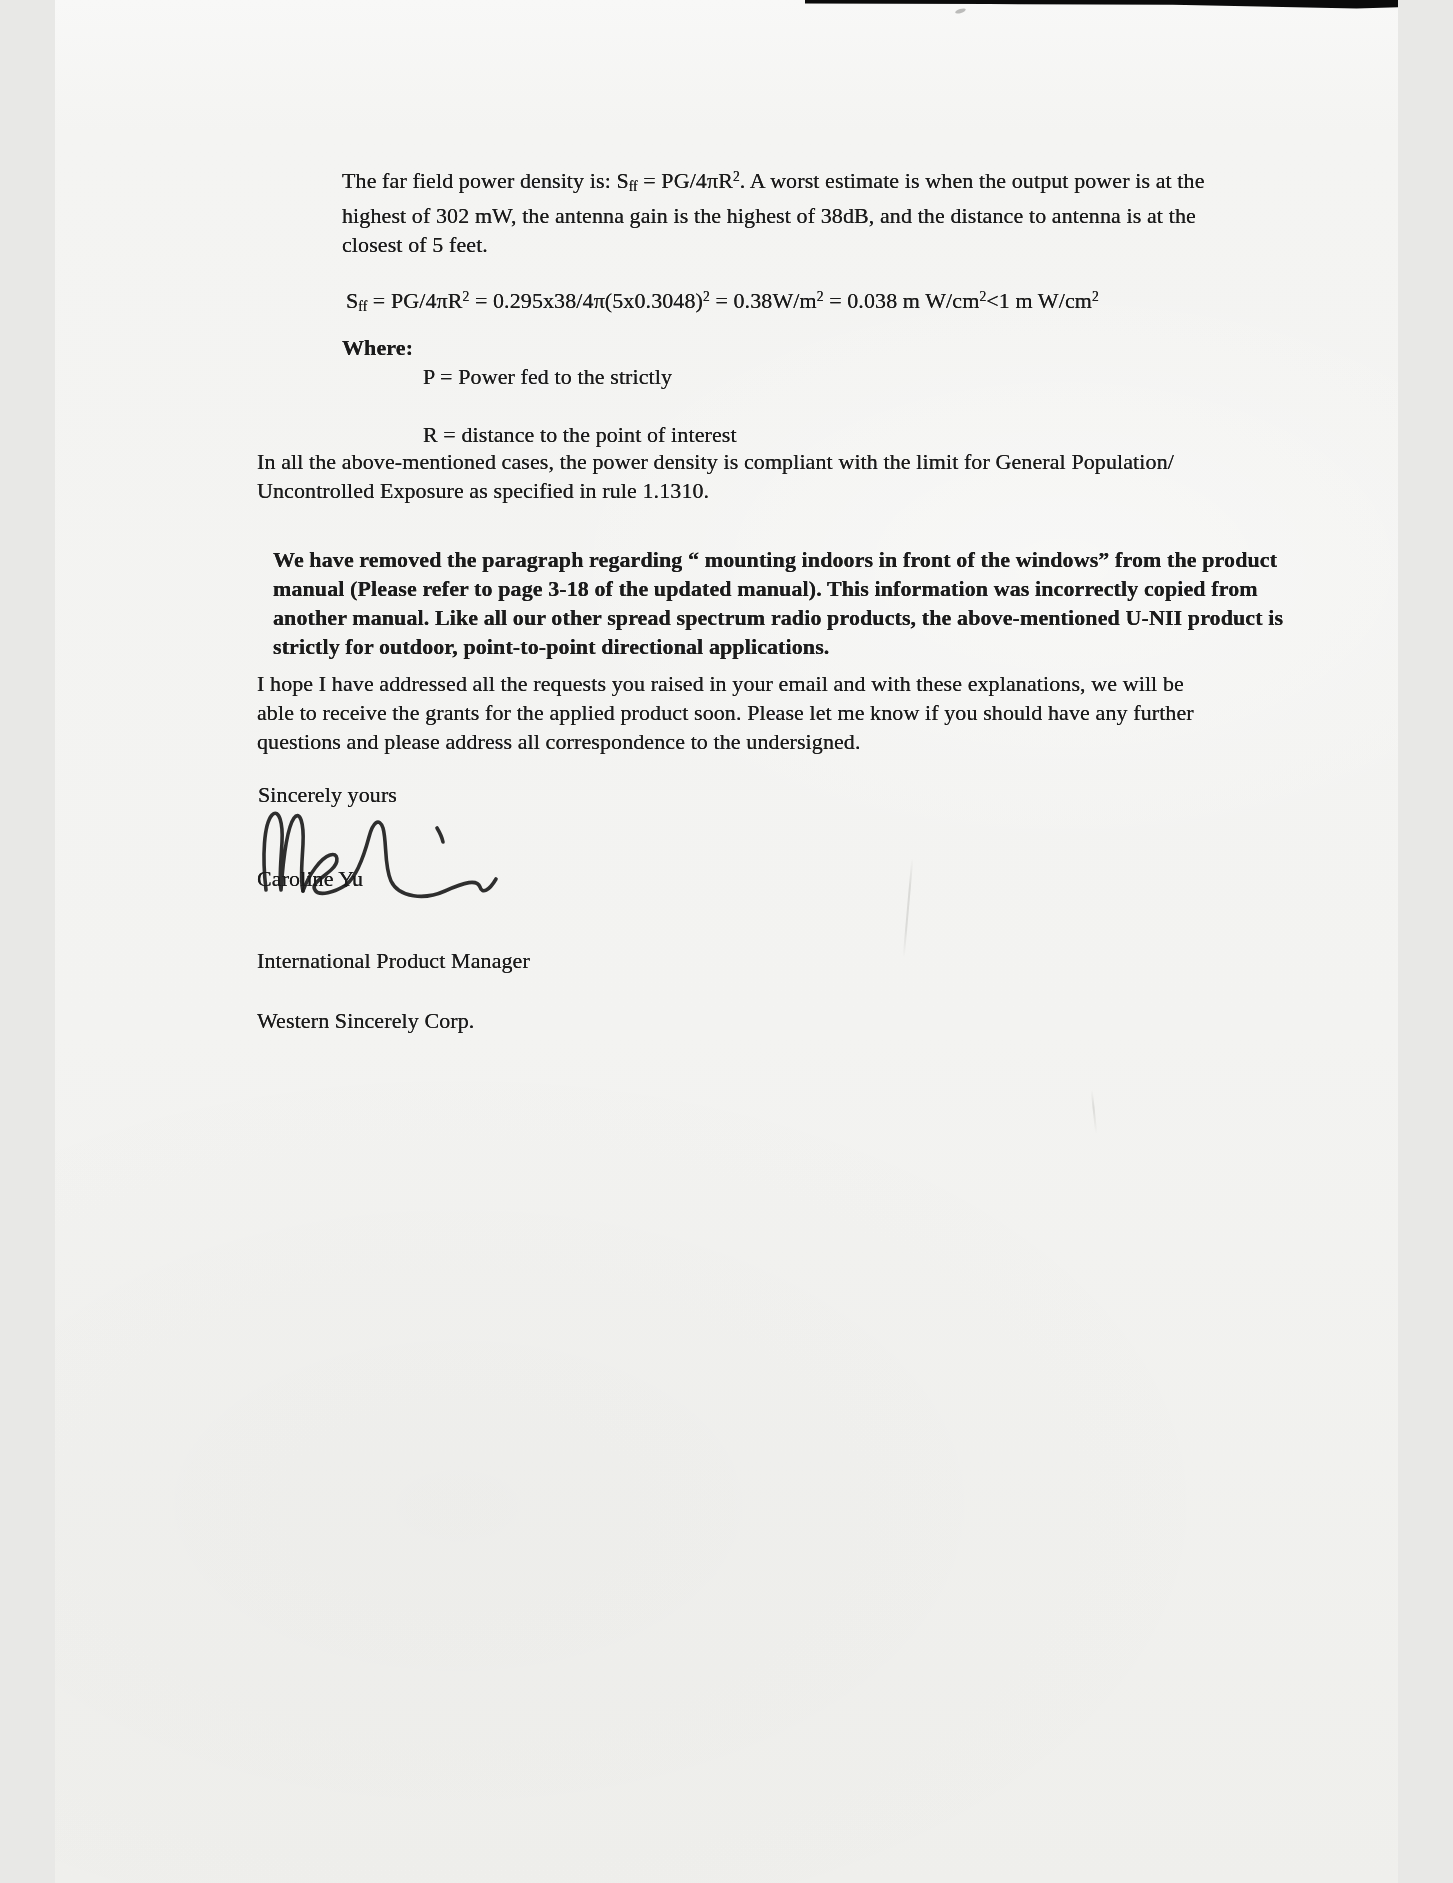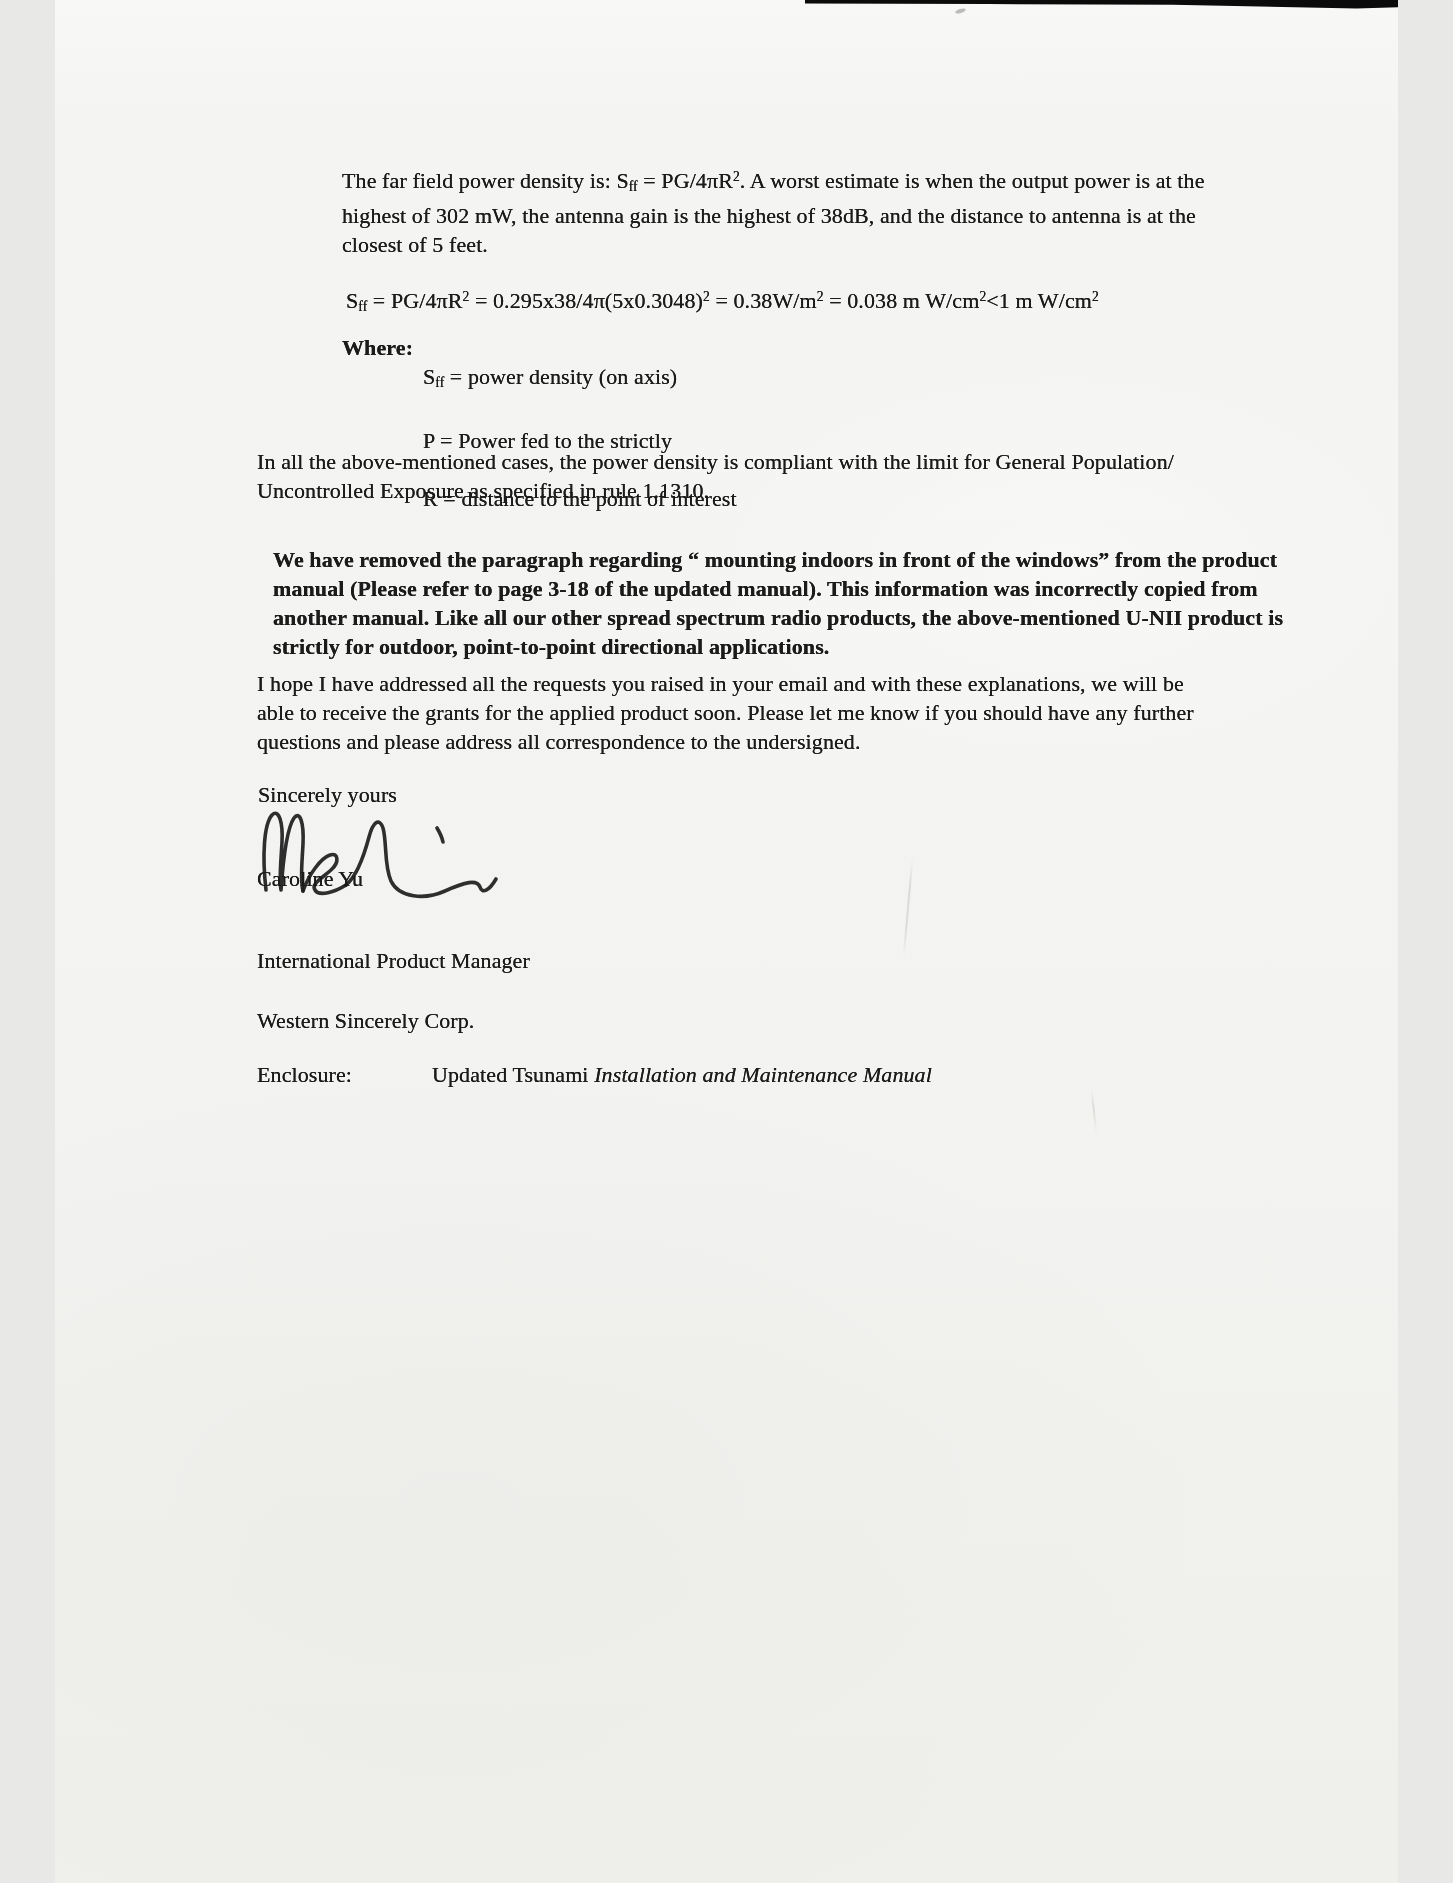--- a/index.html
+++ b/index.html
@@ -76,21 +76,20 @@
   <div class="scratch-b"></div>
 
   <p class="txt" style="left:287px;top:162px;margin:0;"><span>The far field power density is: S</span><span class="sub">ff</span><span> = PG/4πR</span><span class="sup">2</span><span>. A worst estimate is when the output power is at the
 highest of 302 mW, the antenna gain is the highest of 38dB, and the distance to antenna is at the
 closest of 5 feet.</span></p>
 
   <p class="txt" style="left:287px;top:278px;margin:4px;"><span>S</span><span class="sub">ff</span><span> = PG/4πR</span><span class="sup">2</span><span> = 0.295x38/4π(5x0.3048)</span><span class="sup">2</span><span> = 0.38W/m</span><span class="sup">2</span><span> = 0.038 m W/cm</span><span class="sup">2</span><span>&lt;1 m W/cm</span><span class="sup">2</span></p>
 
   <span class="txt where-label">Where:</span>
   <div class="txt where-defs">
-    <div><span>S</span><span class="sub">ff</span><span> = power density (on axis)</span></div>
     <div>P = Power fed to the strictly</div>
     <div>R = distance to the point of interest</div>
   </div>
 
   <p class="txt" style="left:202px;top:447px;margin:0;">In all the above-mentioned cases, the power density is compliant with the limit for General Population/
 Uncontrolled Exposure as specified in rule 1.1310.</p>
 
   <p class="txt" style="left:202px;top:529px;margin:16px;font-weight:bold;">We have removed the paragraph regarding “ mounting indoors in front of the windows” from the product
 manual (Please refer to page 3-18 of the updated manual). This information was incorrectly copied from
 another manual. Like all our other spread spectrum radio products, the above-mentioned U-NII product is
@@ -109,17 +108,14 @@
     <path d="M186,38 C189,43 191,47 192,52"></path>
   </svg>
 
   <p class="txt" style="left:202px;top:864px;margin:0;">Caroline Yu</p>
 
   <div class="txt titles" style="left:202px;top:917px;">
     <div>International Product Manager</div>
     <div>Western Sincerely Corp.</div>
   </div>
 
-  <div class="txt" style="left:202px;top:1031px;">
-    <span class="enclosure-label">Enclosure:</span><span>Updated Tsunami </span><span class="italic">Installation and Maintenance Manual</span>
-  </div>
 
 </div>
 
 </body></html>

